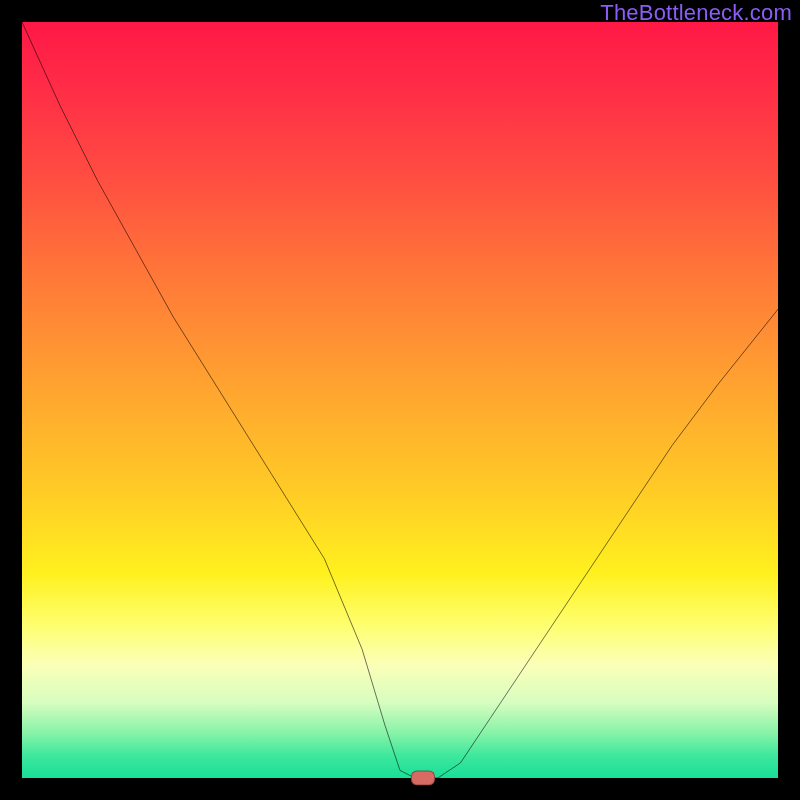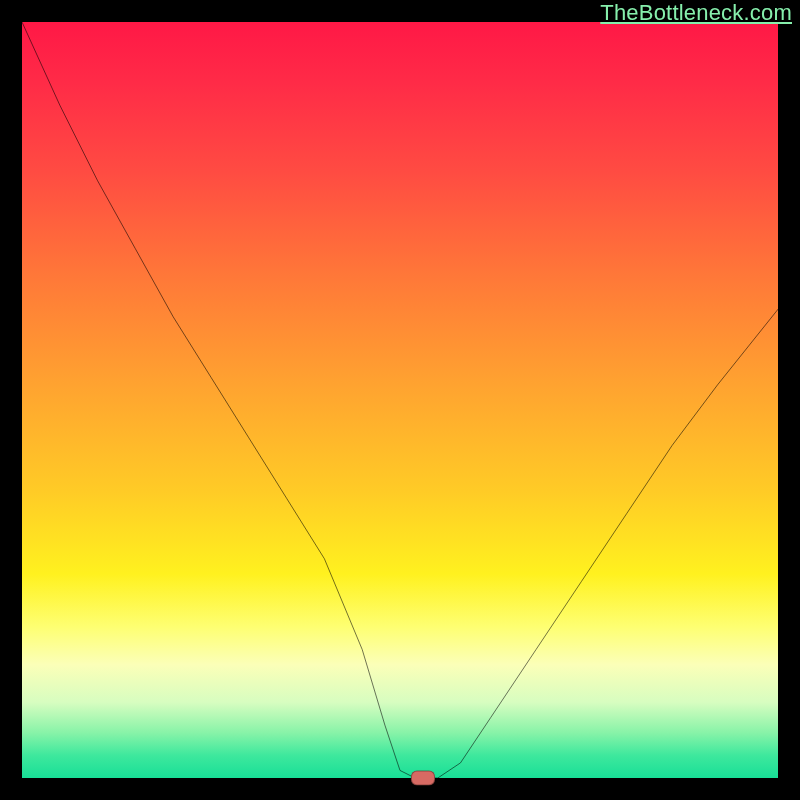--- a/index.html
+++ b/index.html
@@ -56,26 +56,25 @@
     height: 13px;
     border-radius: 6px / 6px;
     background: #d76a63;
     border: 1px solid rgba(0,0,0,0.35);
     transform: translate(-50%, -50%);
   }
   .watermark {
     position: absolute;
     top: 0px;
     right: 8px;
-    color: #86efac;
+    color: #8b5cf6;
     font-size: 22px;
     letter-spacing: 0.2px;
     font-weight: 500;
     user-select: none;
-    text-decoration: underline;
   }
 </style>
 </head>
 <body>
 
 <div class="frame">
 
   <div class="plot">
 
     <svg class="curve-svg" viewBox="0 0 100 100" preserveAspectRatio="none">

